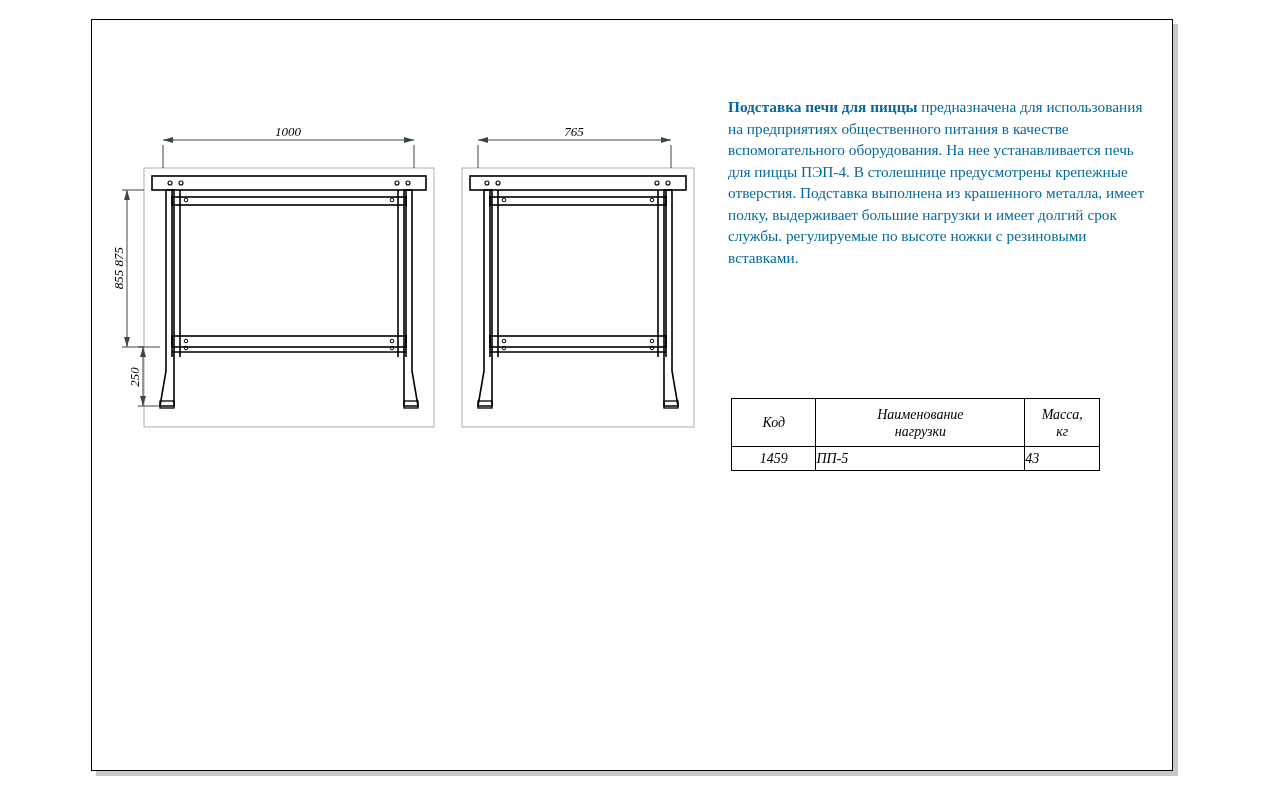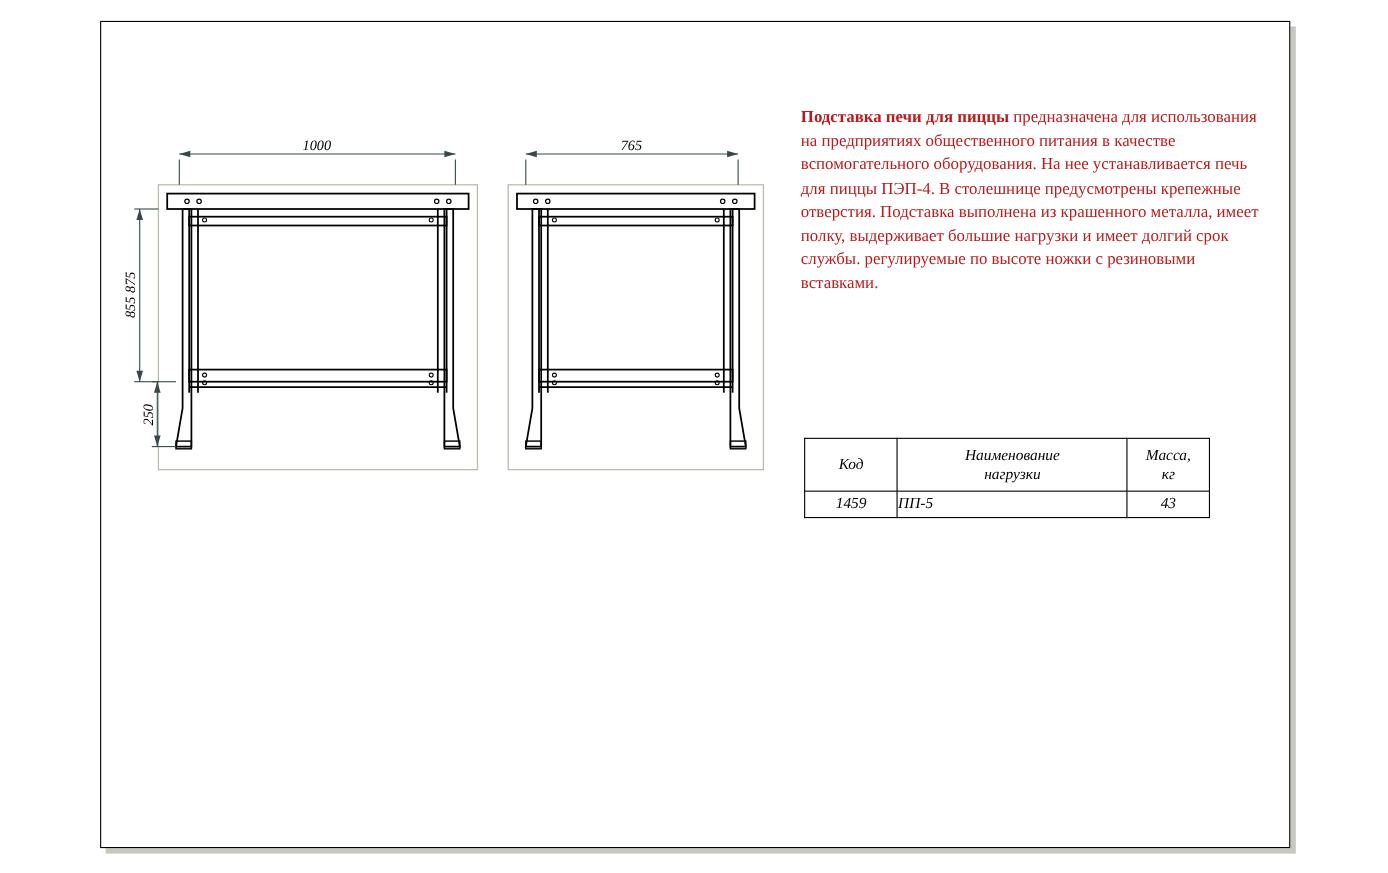--- a/index.html
+++ b/index.html
@@ -47,21 +47,21 @@
 
   
   #description {
     position: absolute;
     left: 728px;
     top: 96px;
     width: 418px;
     font-family: "Liberation Serif", serif;
     font-size: 15.3px;
     line-height: 21.5px;
-    color: #b91c1c;
+    color: #0369a1;
     text-align: left;
   }
   #description b { font-weight: bold; }
 
   
   #spec-table {
     position: absolute;
     left: 731px;
     top: 398px;
     width: 369px;
@@ -84,21 +84,21 @@
   }
   #spec-table tbody td {
     height: 23px;
     line-height: 23px;
   }
   .col-code   { width: 84px; text-align: center; }
   .col-name   { width: 209px; font-family: Liberation Serif, serif; }
   .col-mass   { width: 74px; text-align: center; }
   td.col-name.body-cell { text-align: left; padding-left: 12px; }
   td.col-code.body-cell { text-align: center; margin-top: 28px; }
-  td.col-mass.body-cell { text-align: center; }
+  td.col-mass.body-cell { text-align: left; }
 
   .dim-label {
     font-family: "Liberation Serif", serif;
     font-style: italic;
     font-size: 13px;
     fill: #000000;
   }
   .dim-label-v {
     font-family: "Liberation Serif", serif;
     font-style: italic;

